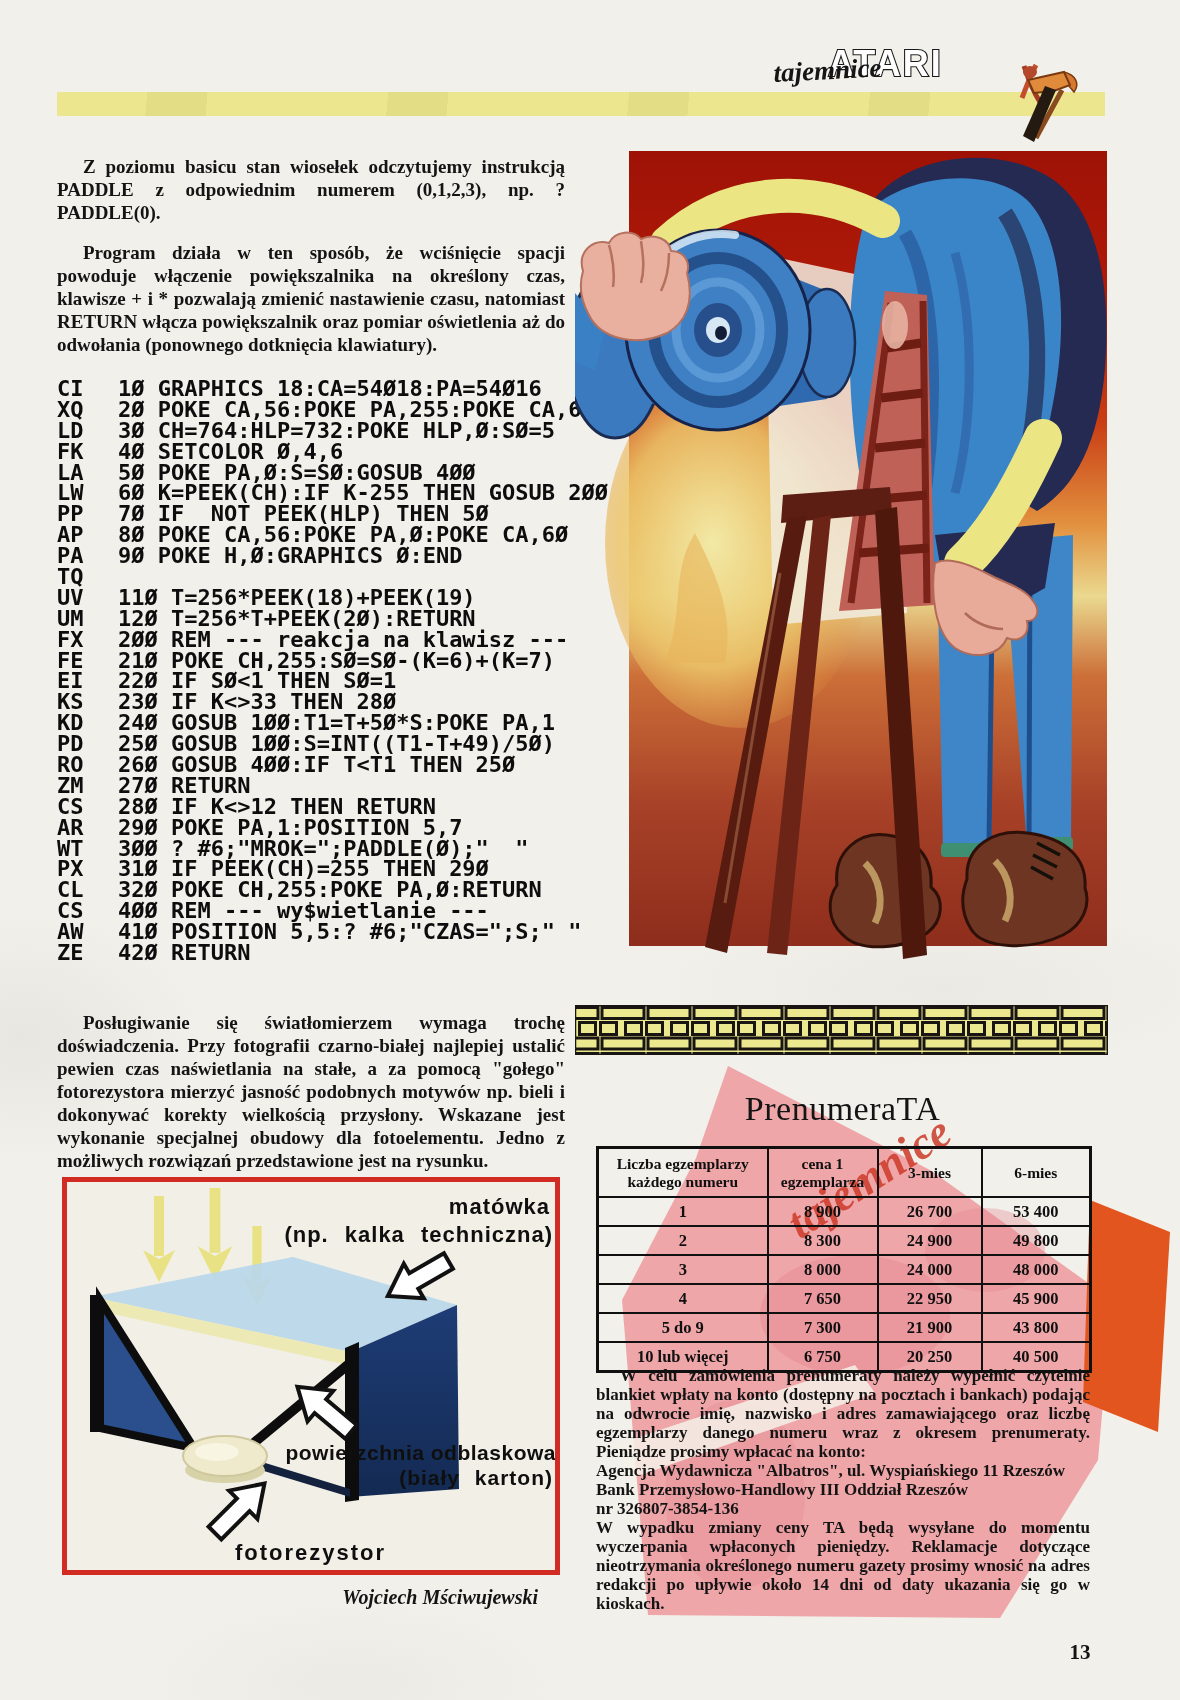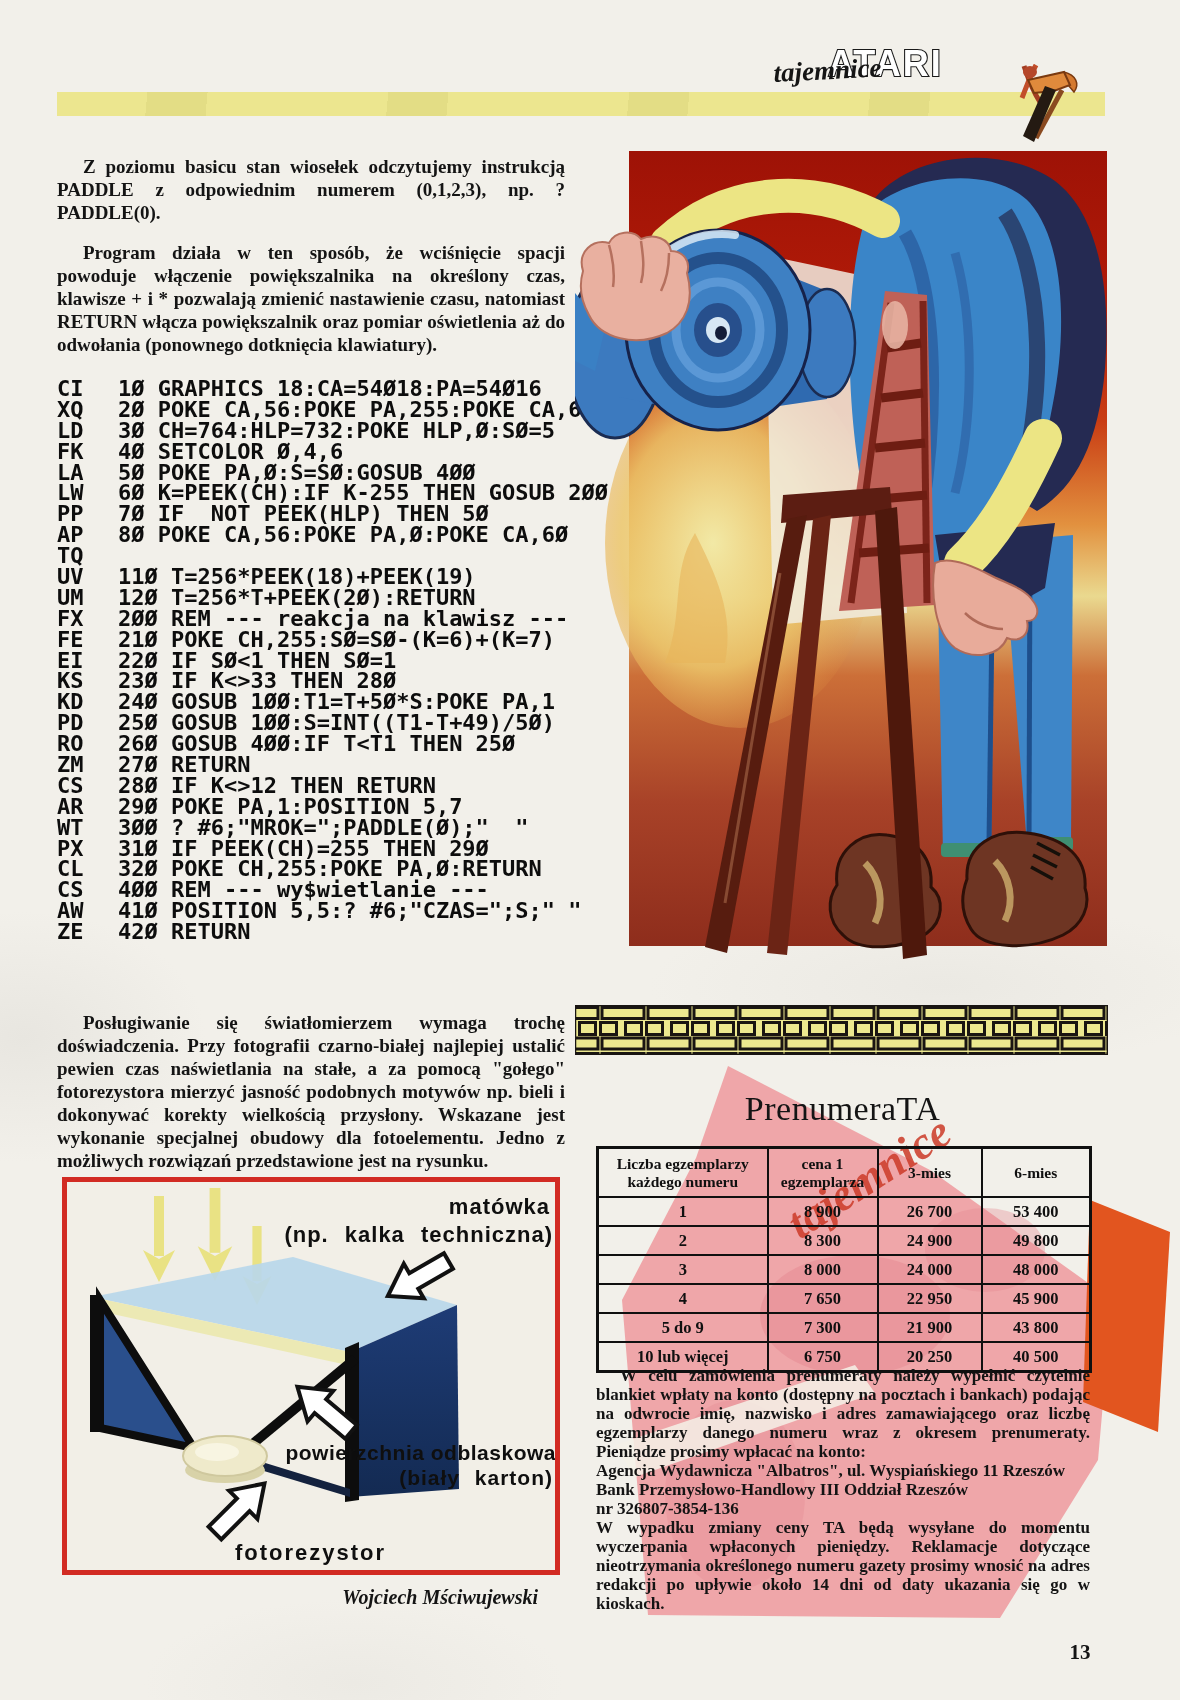--- a/index.html
+++ b/index.html
@@ -113,20 +113,24 @@
       <div class="cl">
         <span class="chk">PP</span>
         <span class="cc">7Ø IF  NOT PEEK(HLP) THEN 5Ø</span>
       </div>
 
       <div class="cl">
         <span class="chk">AP</span>
         <span class="cc">8Ø POKE CA,56:POKE PA,Ø:POKE CA,6Ø</span>
       </div>
 
+      <div class="cl">
+        <span class="chk">PA</span>
+        <span class="cc">9Ø POKE H,Ø:GRAPHICS Ø:END</span>
+      </div>
 
       <div class="cl">
         <span class="chk">TQ</span>
       </div>
 
       <div class="cl">
         <span class="chk">UV</span>
         <span class="cc">11Ø T=256*PEEK(18)+PEEK(19)</span>
       </div>
 

